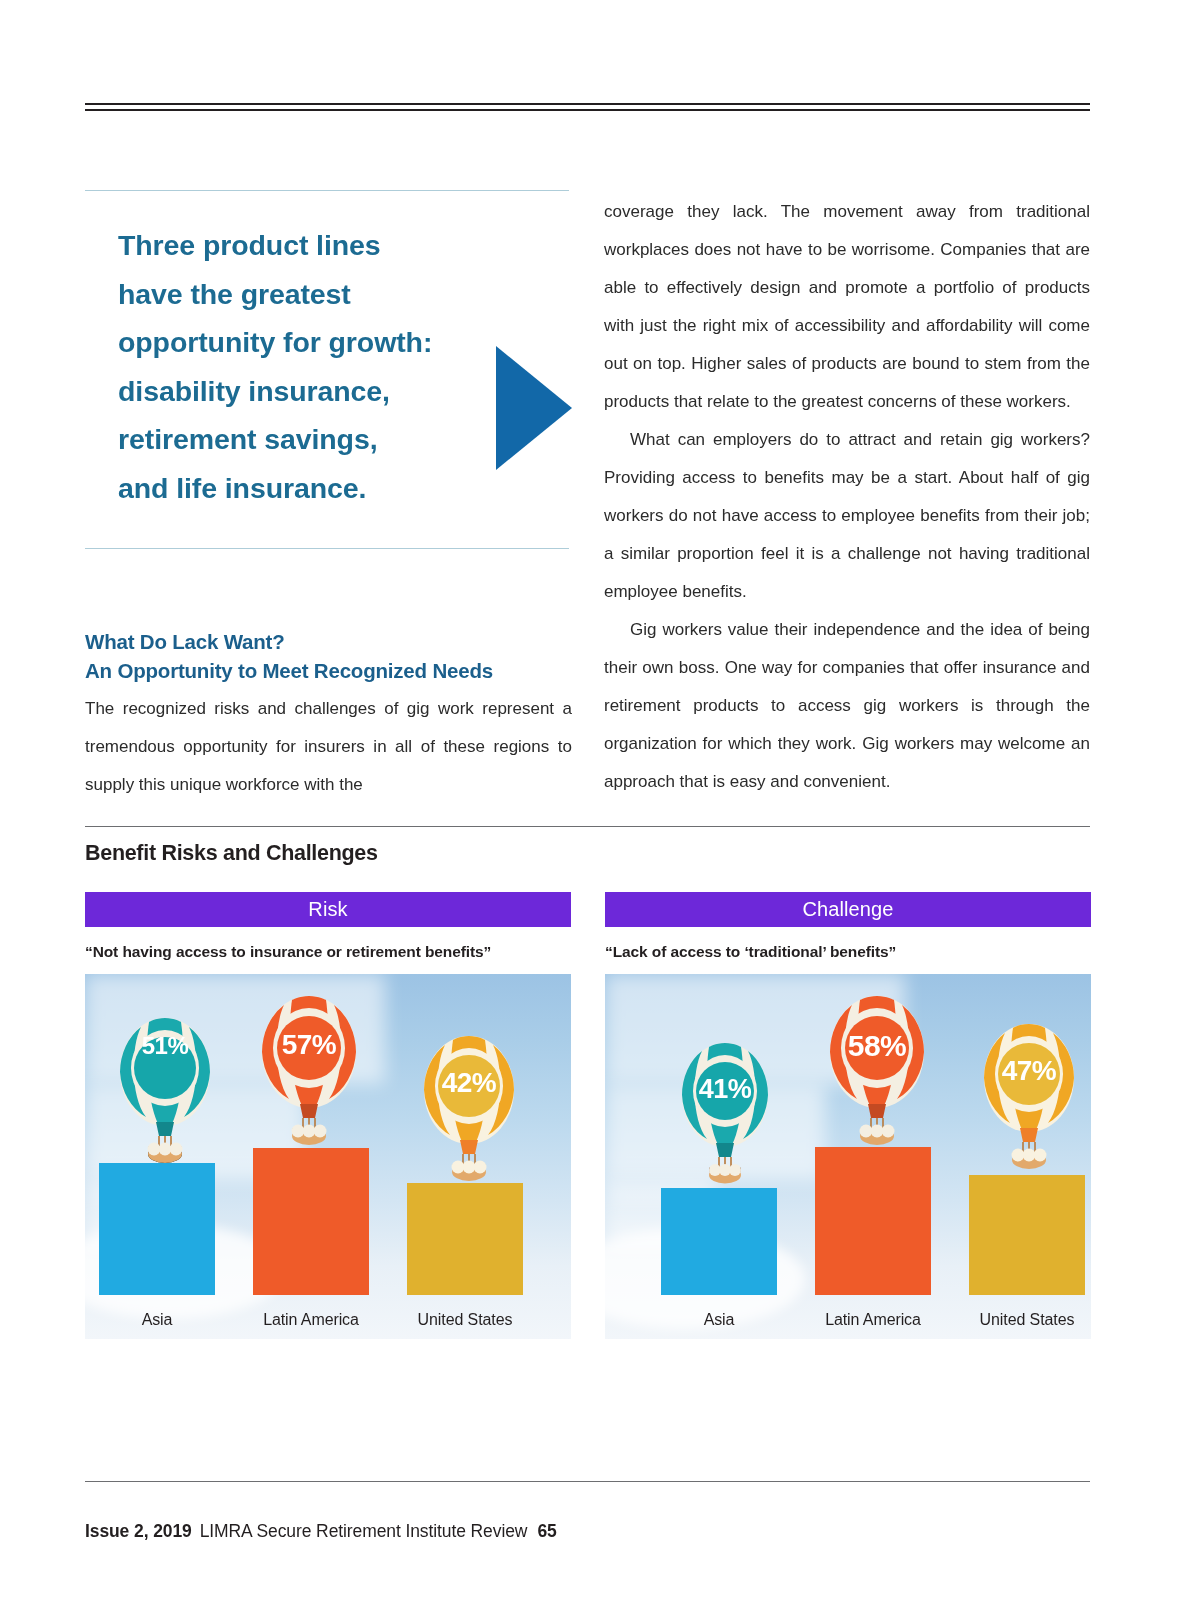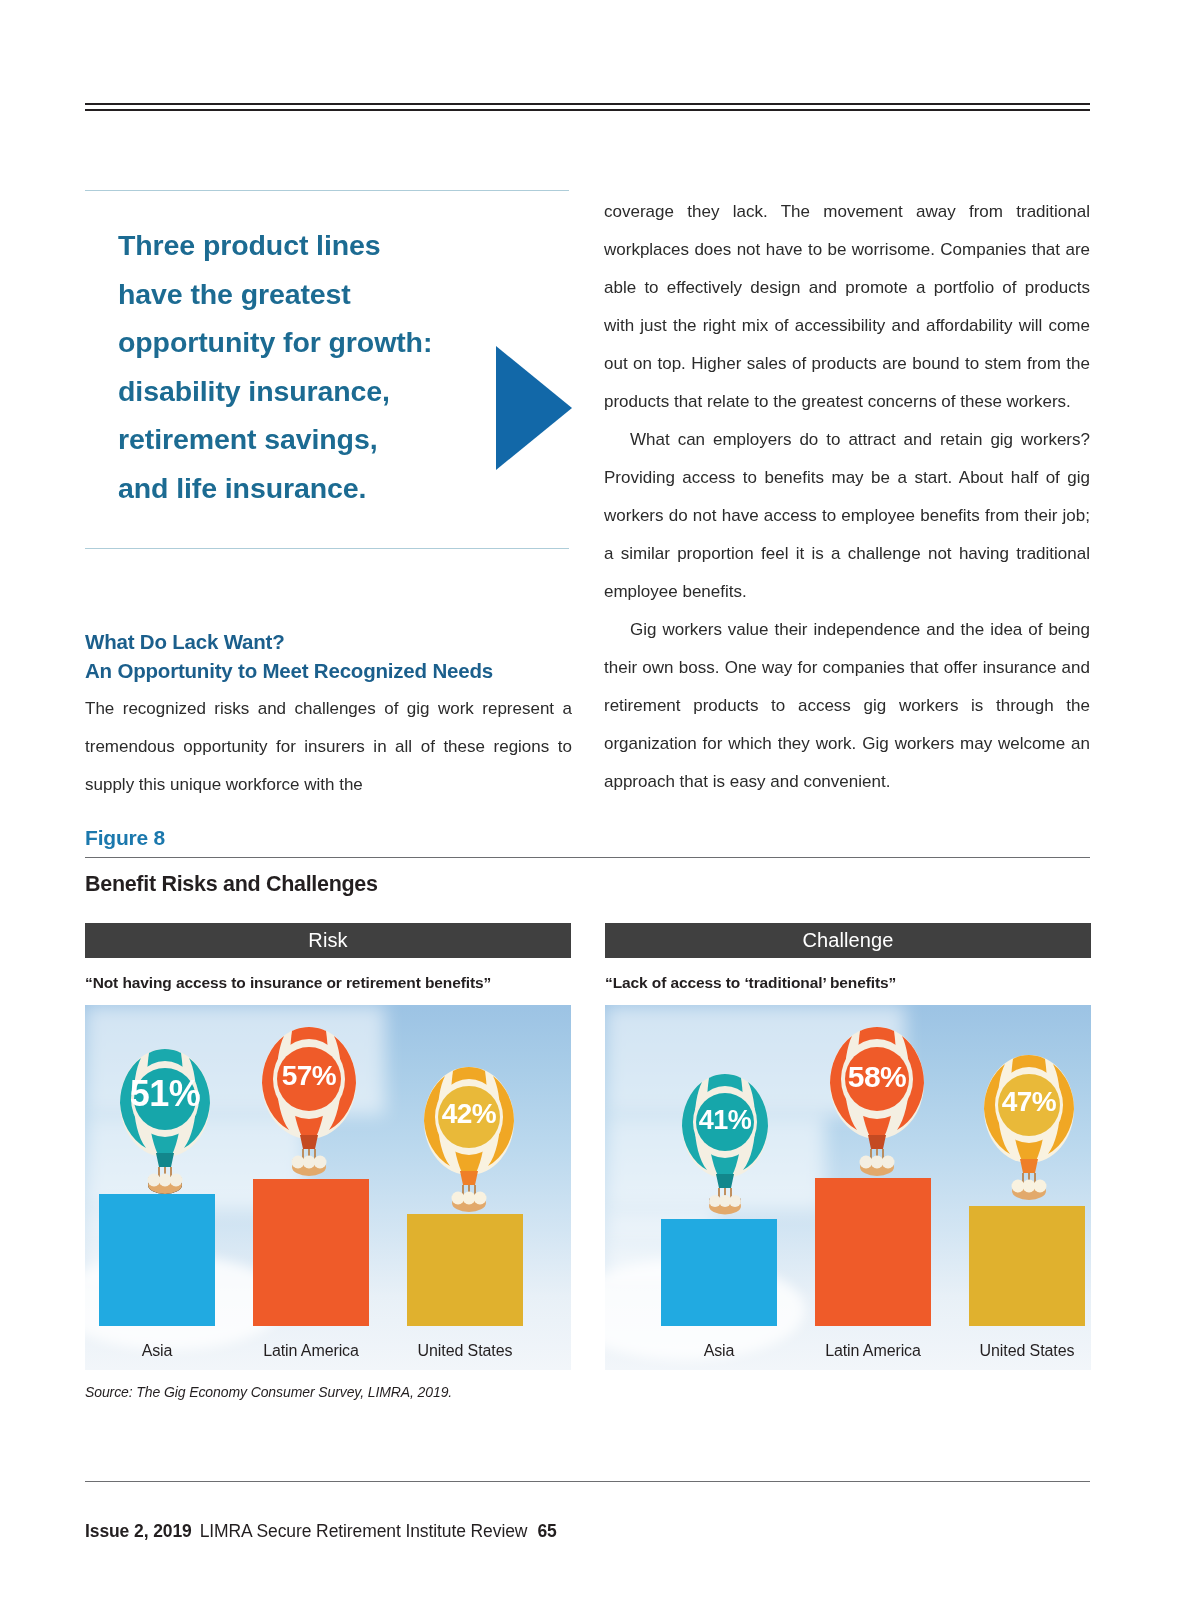--- a/index.html
+++ b/index.html
@@ -119,21 +119,21 @@
     letter-spacing: -0.3px;
   }
 
   .panels {
     display: flex;
     gap: 34px;
     margin-top: 26px;
   }
   .panel { width: 486px; }
   .panel-header {
-    background: #404040;
+    background: #6d28d9;
     color: #ffffff;
     text-align: center;
     font-size: 20px;
     height: 35px;
     line-height: 35px;
     letter-spacing: 0.1px;
   }
   .panel-sub {
     margin-top: 16px;
     font-size: 15.5px;
@@ -261,21 +261,20 @@
     <p class="body-text first">The recognized risks and challenges of gig work represent a tremendous opportunity for insurers in all of these regions to supply this unique workforce with the</p>
   </div>
 
   <div class="col-right">
     <p class="body-text">coverage they lack. The movement away from traditional workplaces does not have to be worrisome. Companies that are able to effectively design and promote a portfolio of products with just the right mix of accessibility and affordability will come out on top. Higher sales of products are bound to stem from the products that relate to the greatest concerns of these workers.</p>
     <p class="body-text indent">What can employers do to attract and retain gig workers? Providing access to benefits may be a start. About half of gig workers do not have access to employee benefits from their job; a similar proportion feel it is a challenge not having traditional employee benefits.</p>
     <p class="body-text indent">Gig workers value their independence and the idea of being their own boss. One way for companies that offer insurance and retirement products to access gig workers is through the organization for which they work. Gig workers may welcome an approach that is easy and convenient.</p>
   </div>
 
   <div class="figure-wrap">
-    <div class="fig-label">Figure 8</div>
     <div class="fig-rule"></div>
     <div class="fig-title">Benefit Risks and Challenges</div>
 
     <div class="panels">
 
       <div class="panel">
         <div class="panel-header">Risk</div>
         <div class="panel-sub">“Not having access to insurance or retirement benefits”</div>
 
         <div class="chart">
@@ -307,21 +306,21 @@
               <circle cx="50" cy="52" r="31" fill="#16a6aa"></circle>
               <path d="M41 106 L59 106 L56 120 L44 120 Z" fill="#12878c"></path>
               <path d="M44 120 L44 132 M50 120 L50 132 M56 120 L56 132" stroke="#b8793a" stroke-width="1.6"></path>
               <ellipse cx="50" cy="138" rx="17" ry="9" fill="#dfa濃"></ellipse>
               <ellipse cx="50" cy="138" rx="17" ry="9" fill="#e2a96b"></ellipse>
               <rect x="33" y="130" width="34" height="5" rx="2" fill="#7a4a20"></rect>
               <circle cx="39" cy="133" r="6.5" fill="#f4efe2"></circle>
               <circle cx="50" cy="133" r="6.5" fill="#f4efe2"></circle>
               <circle cx="61" cy="133" r="6.5" fill="#f4efe2"></circle>
             </svg>
-            <div class="balloon-pct" style="top:26px; font-size:36px;">51%</div>
+            <div class="balloon-pct" style="top:16px; font-size:24px;">51%</div>
           </div>
 
           <div class="balloon" style="left:172px; top:20px; width:104px;">
             <svg width="104" height="155" viewBox="0 0 104 155">
               <ellipse cx="52" cy="58" rx="47" ry="56" fill="#f4efe2"></ellipse>
               <path d="M5 58 A47 56 0 0 1 27 11 C17 31 16 83 32 105 A47 56 0 0 1 5 58Z" fill="#ef5b29"></path>
               <path d="M99 58 A47 56 0 0 0 77 11 C87 31 88 83 72 105 A47 56 0 0 0 99 58Z" fill="#ef5b29"></path>
               <path d="M52 2 C42 2 35 6 35 6 C31 33 32 85 45 112 L52 112 Z" fill="#ef5b29"></path>
               <path d="M52 2 C62 2 69 6 69 6 C73 33 72 85 59 112 L52 112 Z" fill="#ef5b29"></path>
               <ellipse cx="52" cy="54" rx="36" ry="40" fill="#f4efe2"></ellipse>
@@ -444,21 +443,20 @@
           </div>
 
           <div class="bar-label" style="left:56px;  width:116px;">Asia</div>
           <div class="bar-label" style="left:210px; width:116px;">Latin America</div>
           <div class="bar-label" style="left:364px; width:116px;">United States</div>
         </div>
       </div>
 
     </div>
 
-    <div class="fig-source">Source: The Gig Economy Consumer Survey, LIMRA, 2019.</div>
   </div>
 
   <div class="footer-rule"></div>
   <div class="footer">
     <span class="issue">Issue 2, 2019</span><span class="review">LIMRA Secure Retirement Institute Review</span><span class="pageno">65</span>
   </div>
 
 </div>
 
 </body></html>

